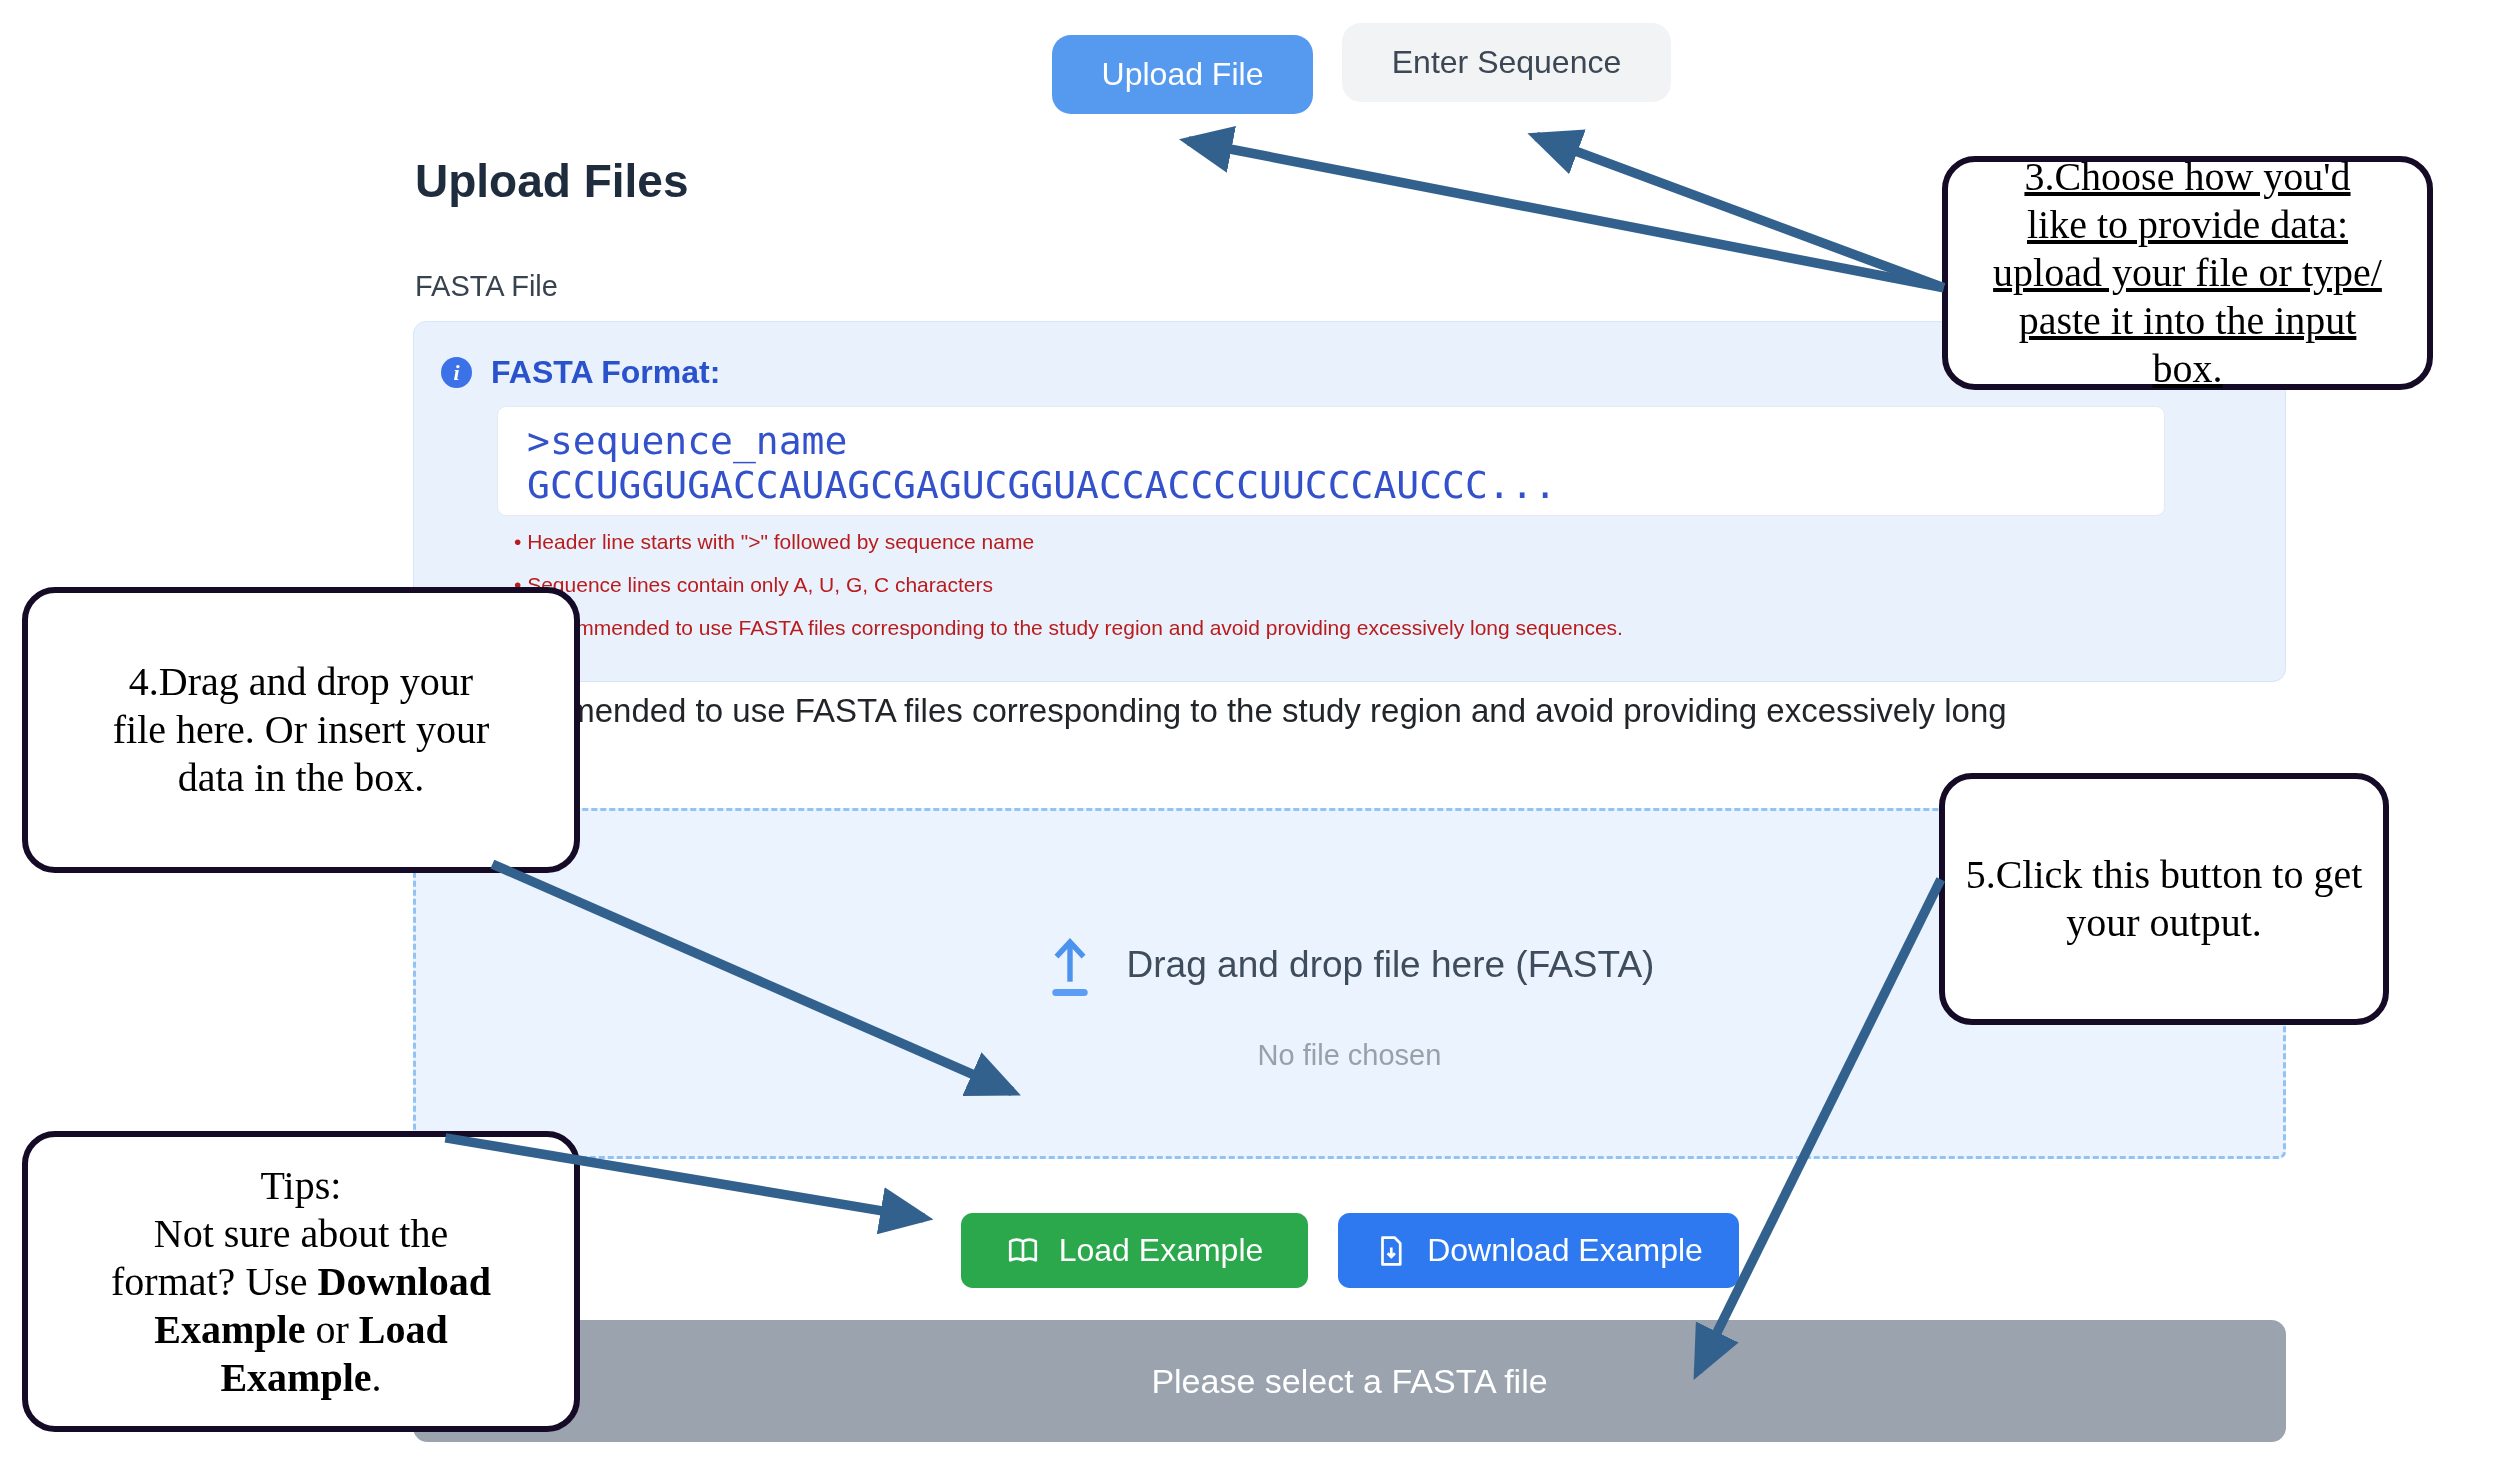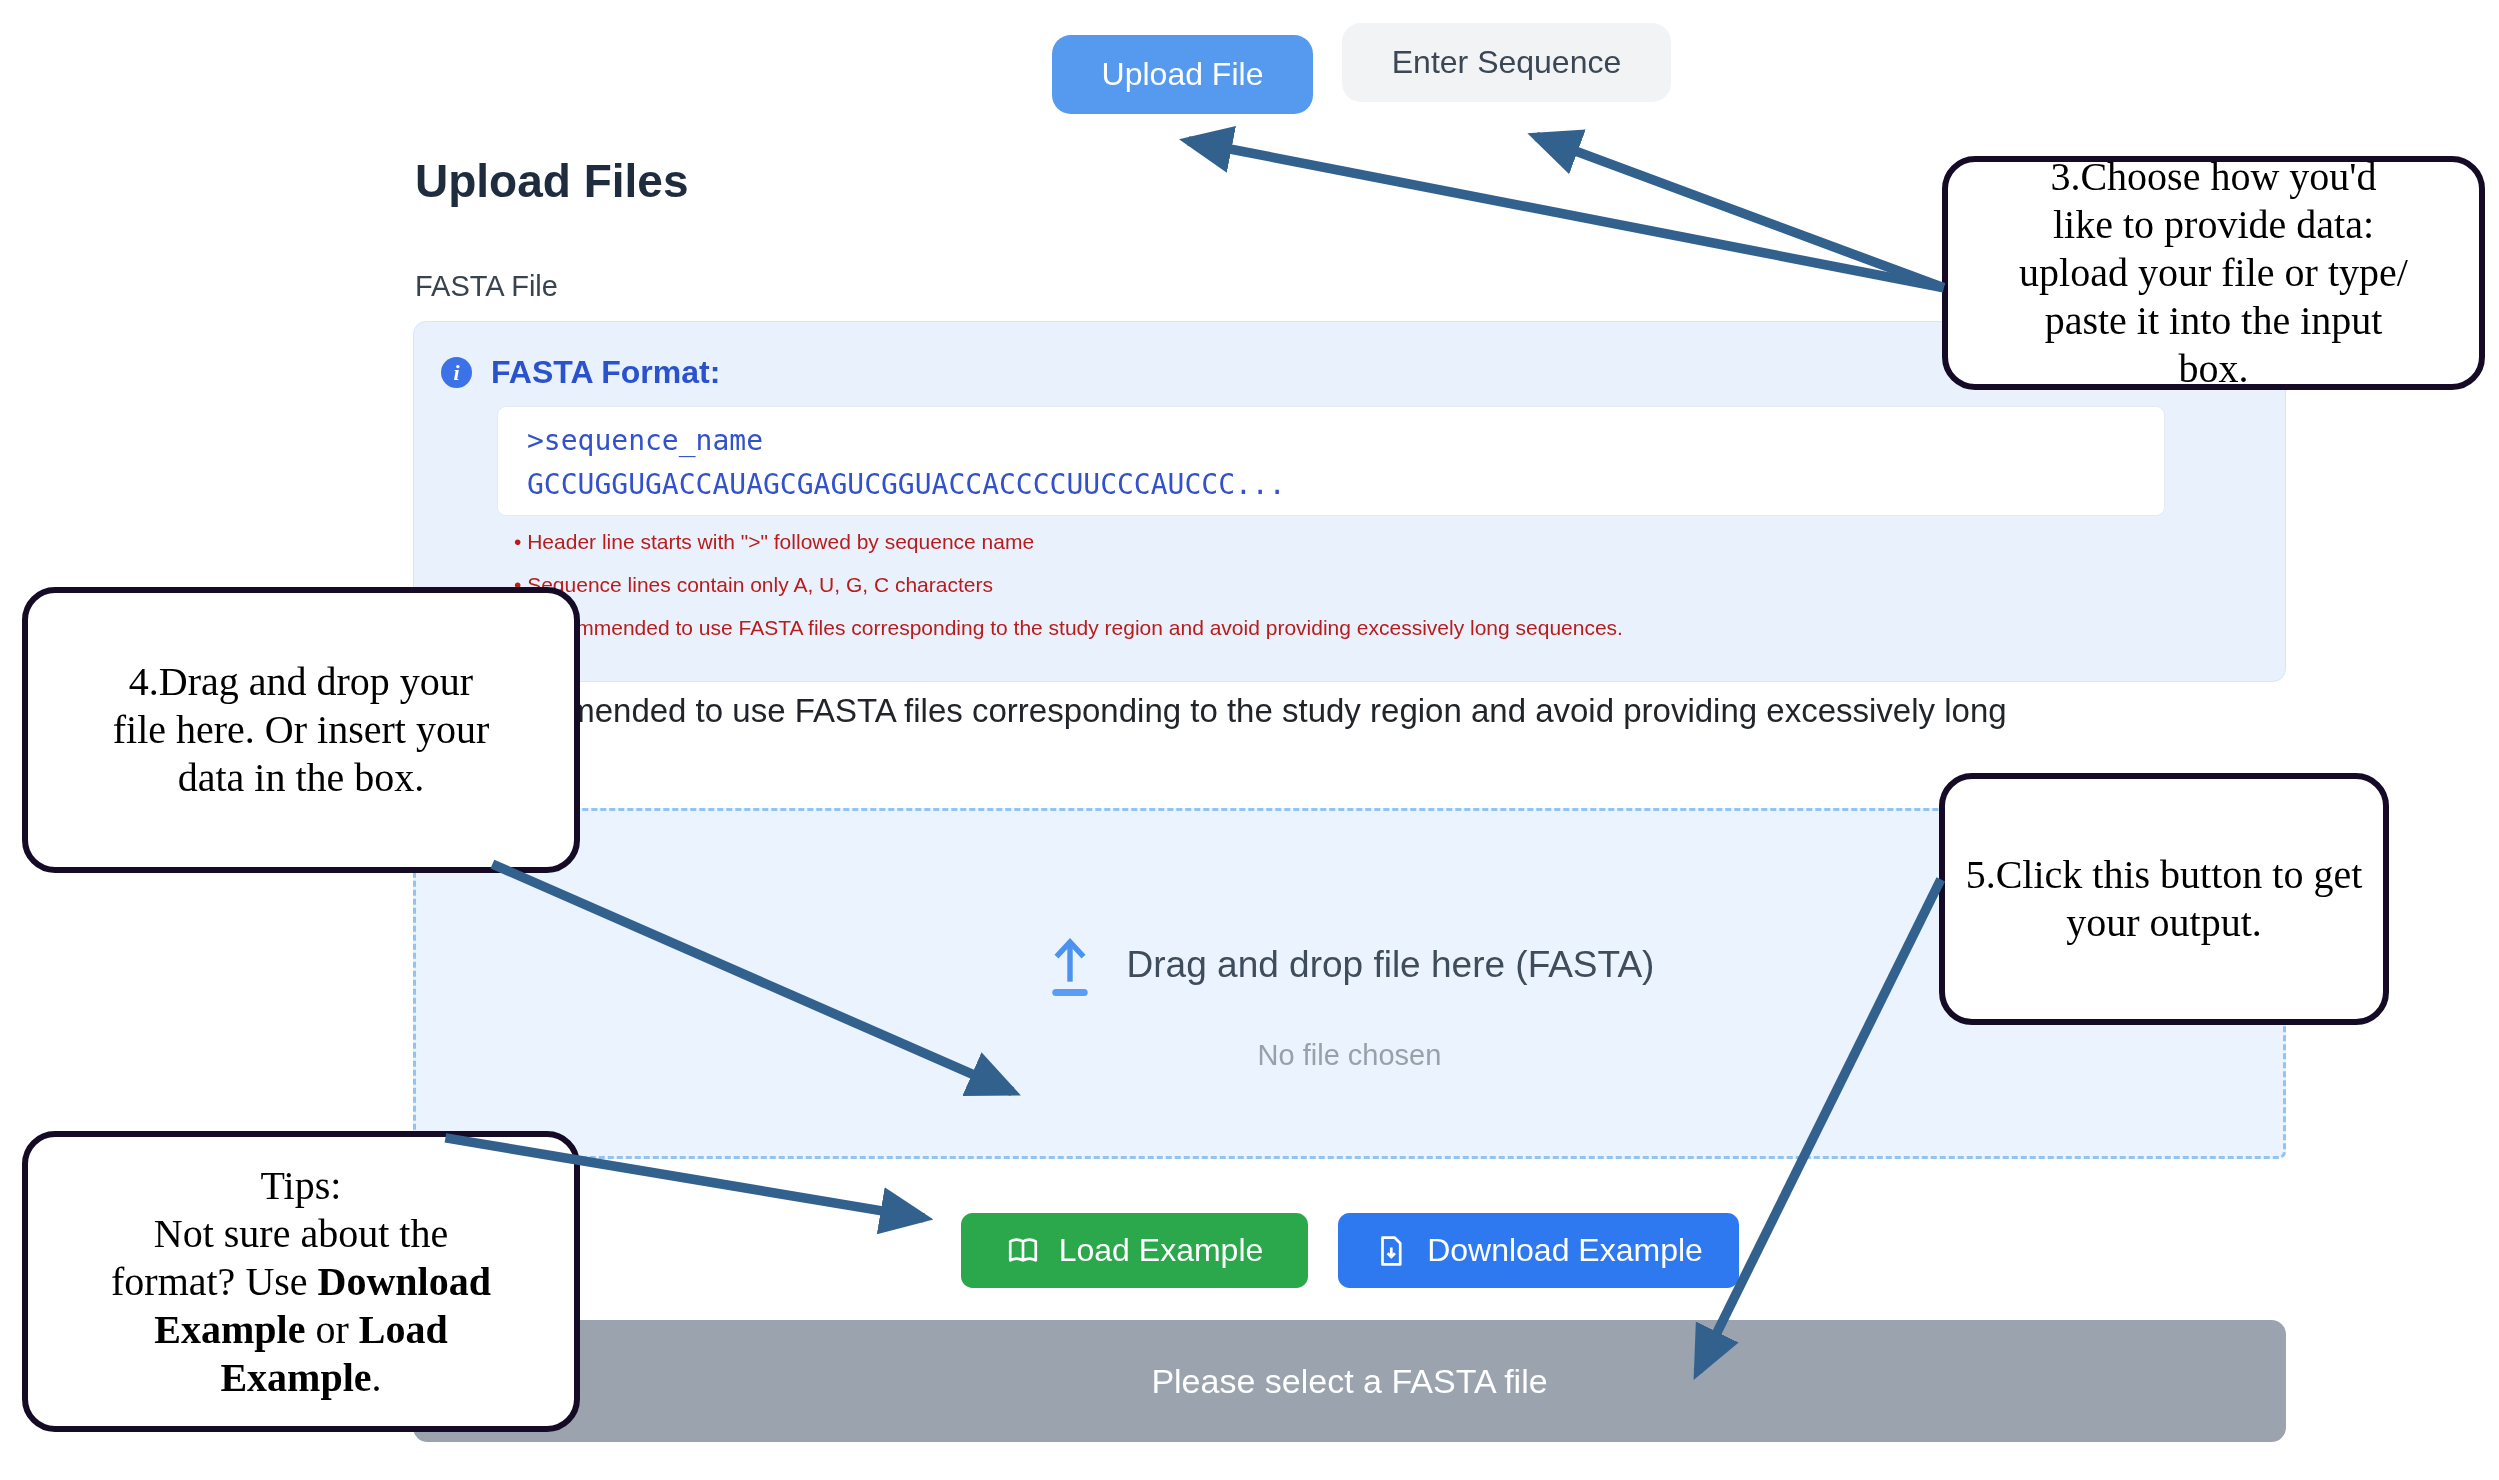--- a/index.html
+++ b/index.html
@@ -21,21 +21,21 @@
   #info-panel{left:413px;top:321px;width:1873px;height:361px;background:#e9f1fc;
               border:1.5px solid #d7e5f8;border-radius:13.2px;box-sizing:border-box;}
   #info-head{left:441px;top:354px;display:flex;align-items:center;gap:19px;}
   #info-icon{width:31px;height:31px;border-radius:50%;background:#3b72e8;color:#ffffff;
              display:flex;align-items:center;justify-content:center;font-size:22px;
              font-family:"Liberation Serif",serif;font-weight:700;font-style:italic;}
   #info-title{font-size:32px;color:#2a52cc;font-weight:600;}
   #code-box{left:497px;top:406px;width:1668px;height:110px;background:#ffffff;
             border:1.5px solid #e4eaf3;border-radius:8.8px;box-sizing:border-box;
             padding:11.7px 0 0 29px;}
-  .code-line{font-family:"DejaVu Sans Mono",monospace;font-size:28px;line-height:44px;
+  .code-line{font-family:"DejaVu Sans Mono",monospace;font-size:38px;line-height:44px;
              color:#3351cb;white-space:nowrap;}
   #bullets{left:514px;top:520px;width:1777px;}
   .bullet{font-size:21px;line-height:43px;color:#b91c1c;white-space:nowrap;}
 
   #helper-text{left:415px;top:692px;width:1880px;font-size:33px;color:#212529;white-space:nowrap;}
 
   
   #dropzone{left:413px;top:808px;width:1873px;height:351px;background:#ebf3fe;
             border:3.7px dashed #93c3f3;border-radius:7.3px;box-sizing:border-box;
             display:flex;flex-direction:column;align-items:center;padding-top:117px;cursor:pointer;}
@@ -51,21 +51,21 @@
 
   
   #status-bar{left:413px;top:1320px;width:1873px;height:122px;background:#9aa3ae;border-radius:14.7px;
               display:flex;align-items:center;justify-content:center;color:#ffffff;font-size:34px;}
 
   
   .callout{background:#ffffff;border:6.6px solid #150b26;border-radius:33px;box-sizing:border-box;
            display:flex;flex-direction:column;align-items:center;justify-content:center;
            font-family:"Liberation Serif",serif;color:#000000;text-align:center;z-index:40;}
   .callout .ctext{white-space:pre-line;font-size:40px;line-height:1.2;}
-  #callout-3{left:1942px;top:156px;width:543px;height:234px;}
+  #callout-3{left:1942px;top:156px;width:491px;height:234px;text-decoration:underline;}
   #callout-4{left:22px;top:587px;width:558px;height:286px;}
   #callout-5{left:1939px;top:773px;width:450px;height:252px;}
   #callout-tips{left:22px;top:1131px;width:558px;height:301px;}
   #callout-tips .ctext b{font-weight:700;}
 
   #arrow-layer{left:0;top:0;width:2500px;height:1480px;pointer-events:none;z-index:50;}
 </style>
 </head>
 <body>
 

